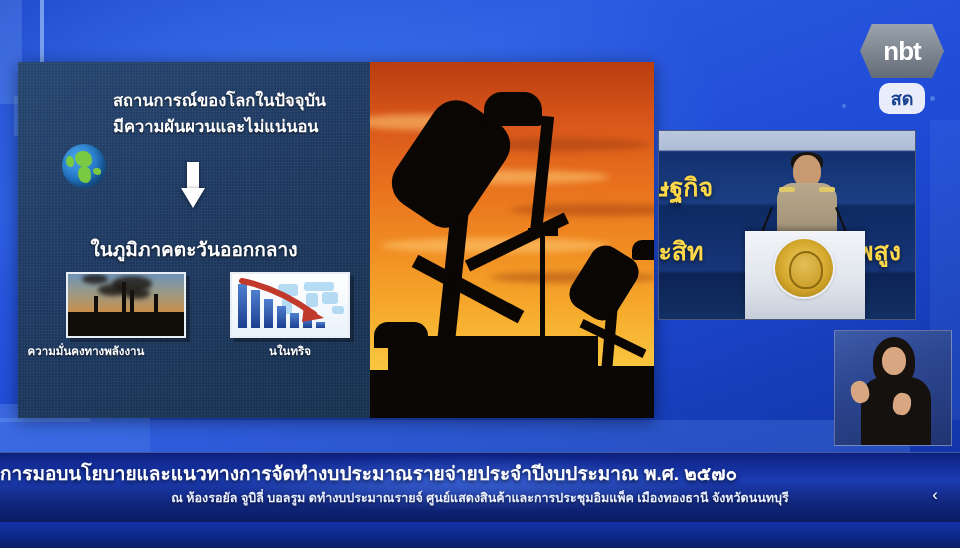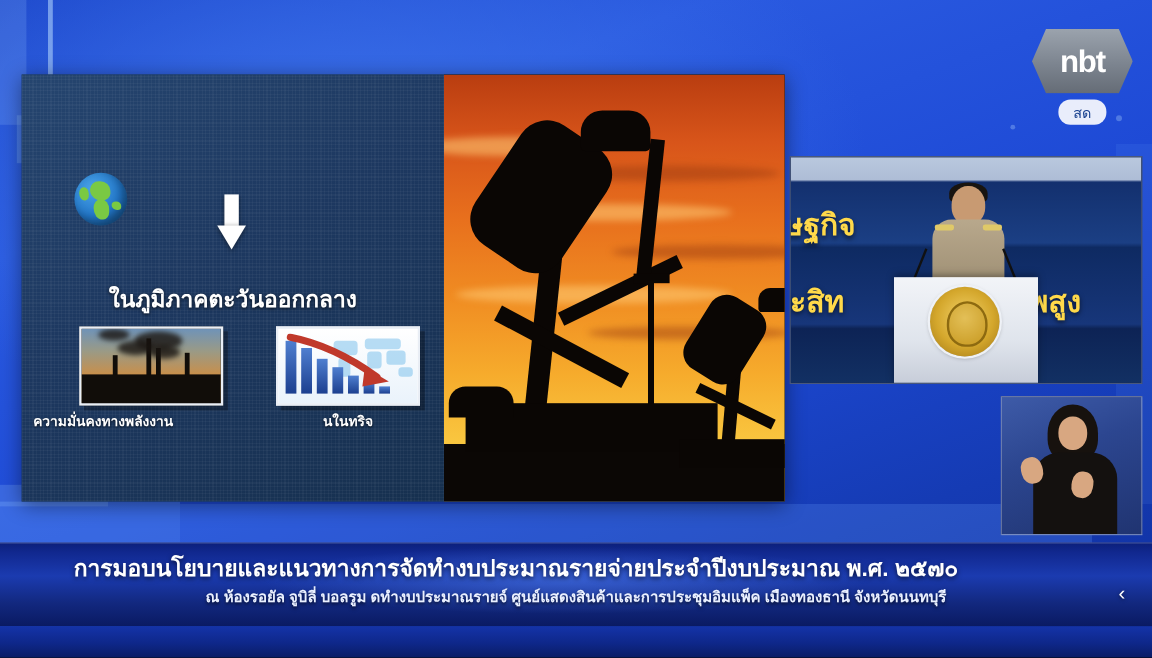--- a/index.html
+++ b/index.html
@@ -102,21 +102,21 @@
   .banner{
     position:absolute;left:56px;top:305px;width:528px;height:40px;border-radius:22px;
     background:linear-gradient(180deg,#14294a 0%,#0d1d38 55%,#091527 100%);
     border:2px solid #cfa94a;display:flex;align-items:center;justify-content:center;
     box-shadow:0 2px 8px rgba(0,0,0,.5);
   }
   .banner span{color:#fff;font-weight:700;font-size:15.5px;text-shadow:0 1px 2px rgba(0,0,0,.8);white-space:nowrap;}
 
   
   .speaker{
-    position:absolute;left:658px;top:130px;width:294px;height:190px;overflow:hidden;
+    position:absolute;left:658px;top:130px;width:258px;height:190px;overflow:hidden;
     border:1px solid rgba(255,255,255,.25);background:#0c2150;
   }
   .stage-bd{position:absolute;inset:0;
     background:linear-gradient(180deg,#b9c8de 0%,#aebdd6 10%,#13306e 11%,#1b3f84 38%,#0e2a62 40%,#17367a 74%,#0d2355 76%,#123063 100%);}
   .bd-text{position:absolute;color:#ffd94a;font-weight:700;text-shadow:0 2px 4px rgba(0,0,0,.6);white-space:nowrap;}
   .bd-text.l1{left:-6px;top:36px;font-size:25px;}
   .bd-text.l2{left:-14px;top:100px;font-size:25px;}
   .podium{position:absolute;left:86px;top:100px;width:120px;height:90px;
     background:linear-gradient(180deg,#f2f4f8 0%,#dfe4ec 60%,#c6ccd8 100%);
     box-shadow:0 -2px 6px rgba(0,0,0,.35);}
@@ -151,31 +151,31 @@
     background:linear-gradient(180deg,#9ba3ad 0%,#7c848f 55%,#656c76 100%);
     clip-path:polygon(14% 0,86% 0,100% 50%,86% 100%,14% 100%,0 50%);
     display:flex;align-items:center;justify-content:center;
     box-shadow:0 2px 6px rgba(0,0,0,.45);
   }
   .logo-txt{color:#fff;font-weight:700;font-size:26px;letter-spacing:-1px;line-height:1;position:relative;}
   .logo-two{position:absolute;right:-12px;top:-2px;font-size:13px;}
   .logo-hd{position:absolute;right:-14px;top:11px;font-size:6px;background:#fff;color:#7c848f;
     padding:0 2px;border-radius:2px;letter-spacing:0;}
   .live{display:inline-block;margin-top:5px;padding:1px 12px;border-radius:10px;
-    background:rgba(255,255,255,.90);color:#18408f;font-weight:400;font-size:12px;}
+    background:rgba(255,255,255,.90);color:#18408f;font-weight:700;font-size:18px;}
 
   
   .lower{
     position:absolute;left:0;top:452px;width:960px;height:70px;
     background:linear-gradient(180deg,#0b1f7a 0%,#11288f 12%,#1b3bb0 40%,#12287f 72%,#0a1a62 100%);
     box-shadow:inset 0 1px 0 rgba(255,255,255,.25);
   }
   .lower-glow{position:absolute;left:120px;top:0;width:700px;height:70px;
     background:radial-gradient(ellipse 360px 40px at 50% 45%, rgba(90,140,255,.45) 0%, rgba(90,140,255,0) 70%);}
-  .l-title{position:absolute;left:0;top:6px;width:860px;text-align:center;color:#fff;font-weight:700;
+  .l-title{position:absolute;left:0;top:6px;width:860px;text-align:left;color:#fff;font-weight:700;
     font-size:19px;text-shadow:0 2px 4px rgba(0,0,0,.65);white-space:nowrap;}
   .l-sub{position:absolute;left:0;top:36px;width:960px;text-align:center;color:#eaf0ff;font-weight:700;
     font-size:12.5px;text-shadow:0 1px 3px rgba(0,0,0,.6);white-space:nowrap;}
   .foot{position:absolute;left:0;top:522px;width:960px;height:26px;
     background:linear-gradient(180deg,#1433a8 0%,#0e2789 55%,#0a1c66 100%);}
   .nav-chev{position:absolute;right:14px;top:482px;width:22px;height:26px;color:#fff;
     font-size:17px;line-height:26px;text-align:center;text-shadow:0 1px 3px rgba(0,0,0,.6);cursor:pointer;}
 </style>
 </head>
 <body>
@@ -231,20 +231,24 @@
 
     <div class="slide-left">
 
       <div class="globe">
         <b class="g1"></b>
           <b class="g2"></b>
           <b class="g3"></b>
           <b class="g4"></b>
       </div>
 
+      <div class="headline">
+        <div>สถานการณ์ของโลกในปัจจุบัน</div>
+        <div>มีความผันผวนและไม่แน่นอน</div>
+      </div>
 
       <div class="arrow-down">
         <div class="shaft"></div>
           <div class="head"></div>
       </div>
 
       <div class="war-sub">ในภูมิภาคตะวันออกกลาง</div>
 
       <div class="thumbs">
 

